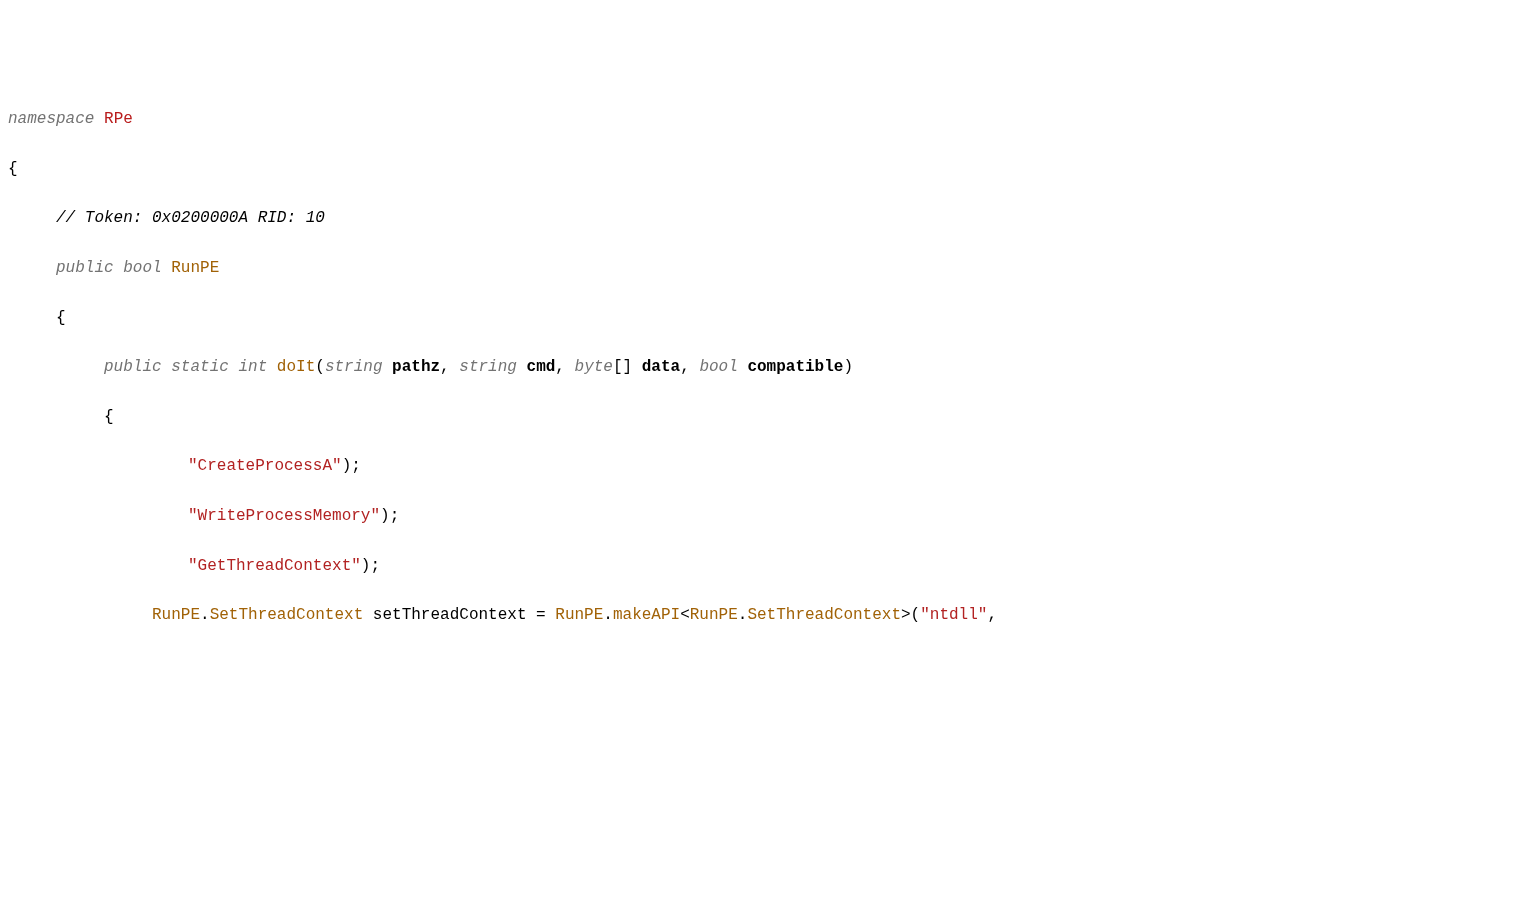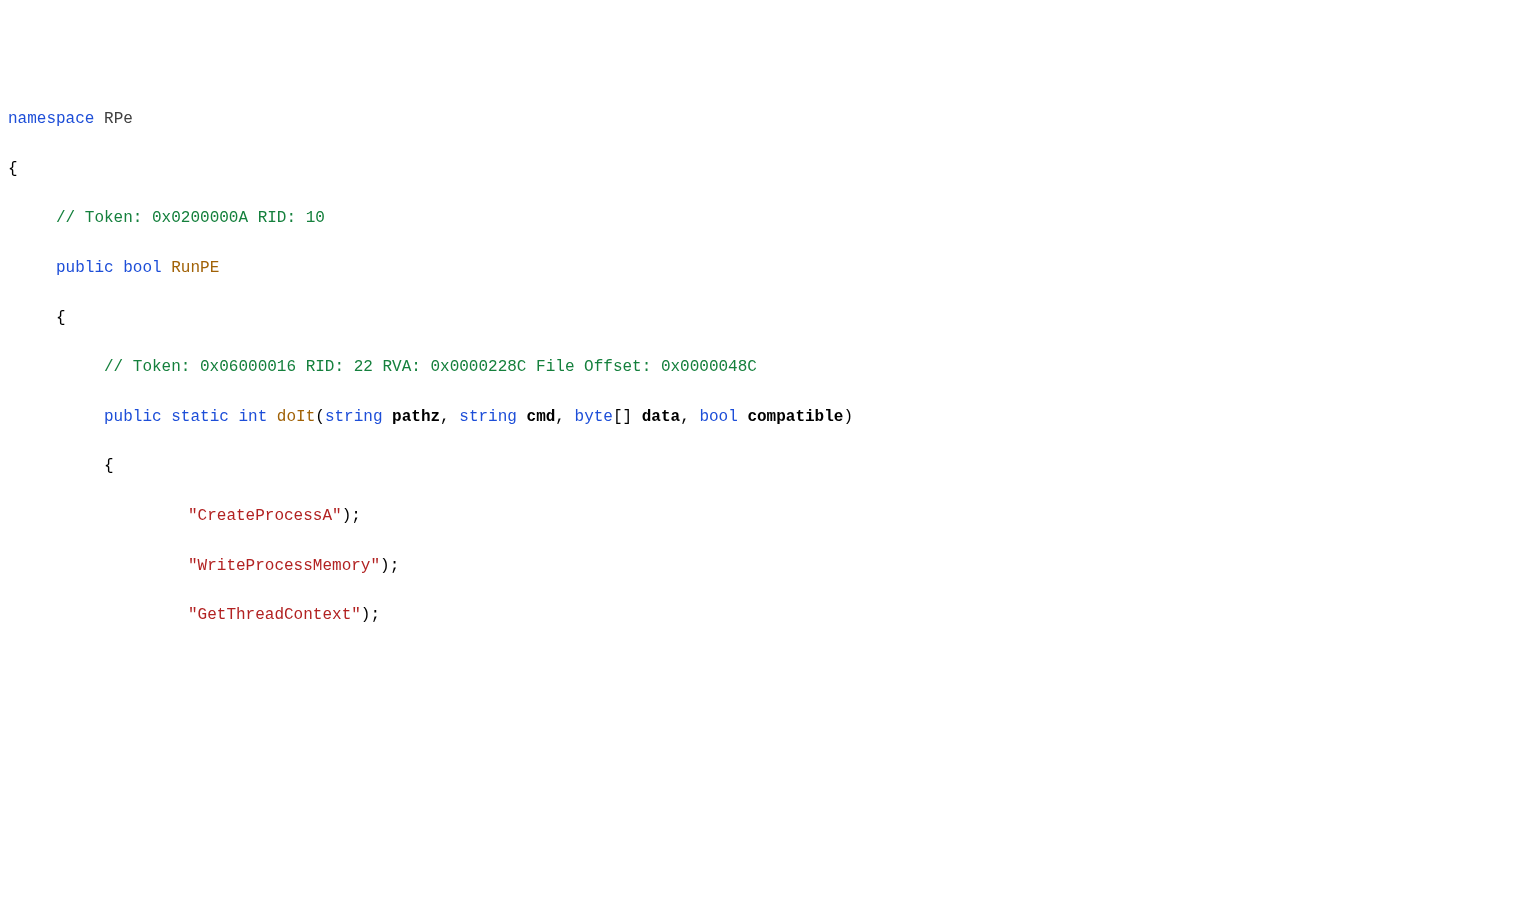--- a/index.html
+++ b/index.html
@@ -5,50 +5,50 @@
   body {
     margin: 0;
     padding: 8px;
     font-family: Consolas, 'Courier New', monospace;
     font-size: 16px;
     line-height: 1.55;
     background: #ffffff;
     color: #000000;
     white-space: pre;
   }
-  .kw { color: #1d4ed8; }
+  .kw { color: #737373; font-style: italic; }
   .cls { color: #a16207; }
-  .ns { color: #404040; }
-  .cmt { color: #15803d; }
+  .ns { color: #b91c1c; }
+  .cmt { color: #000000; font-style: italic; }
   .str { color: #b22222; }
   .mth { color: #a16207; }
   .bold { font-weight: bold; }
   .brace { color: #000000; }
   .line { display: block; }
   .i1 { padding-left: 48px; }
   .i2 { padding-left: 96px; }
   .i3 { padding-left: 144px; }
   .i4 { padding-left: 180px; }
 </style>
 </head>
 <body>
 
 
 <div>
 <span class="line"><span class="kw">namespace</span> <span class="ns">RPe</span></span>
 <span class="line"><span class="brace">{</span></span>
 <span class="line i1"><span class="cmt">// Token: 0x0200000A RID: 10</span></span>
 <span class="line i1"><span class="kw">public</span> <span class="kw">bool</span> <span class="cls">RunPE</span></span>
 <span class="line i1"><span class="brace">{</span></span>
-<span class="line i2"><span class="cmt">// Token: 0x06000016 RID: 22 RVA: 0x0000228C File Offset: 0x0000048C</span></span>
 <span class="line i2"><span class="kw">public</span> <span class="kw">static</span> <span class="kw">int</span> <span class="mth">doIt</span>(<span class="kw">string</span> <span class="bold">pathz</span>, <span class="kw">string</span> <span class="bold">cmd</span>, <span class="kw">byte</span>[] <span class="bold">data</span>, <span class="kw">bool</span> <span class="bold">compatible</span>)</span>
 <span class="line i2"><span class="brace">{</span></span>
 <span class="line i4"><span class="str">"CreateProcessA"</span>);</span>
 <span class="line i4"><span class="str">"WriteProcessMemory"</span>);</span>
 <span class="line i4"><span class="str">"GetThreadContext"</span>);</span>
+<span class="line i3"><span class="cls">RunPE</span>.<span class="cls">SetThreadContext</span> <span>setThreadContext</span> = <span class="cls">RunPE</span>.<span class="mth">makeAPI</span>&lt;<span class="cls">RunPE</span>.<span class="cls">SetThreadContext</span>&gt;(<span class="str">"ntdll"</span>,</span>
 
 
 
 
 
 
 
 
 
 

